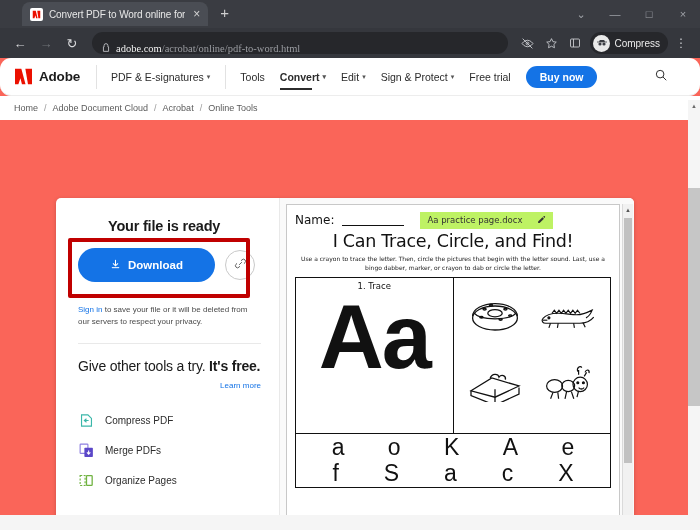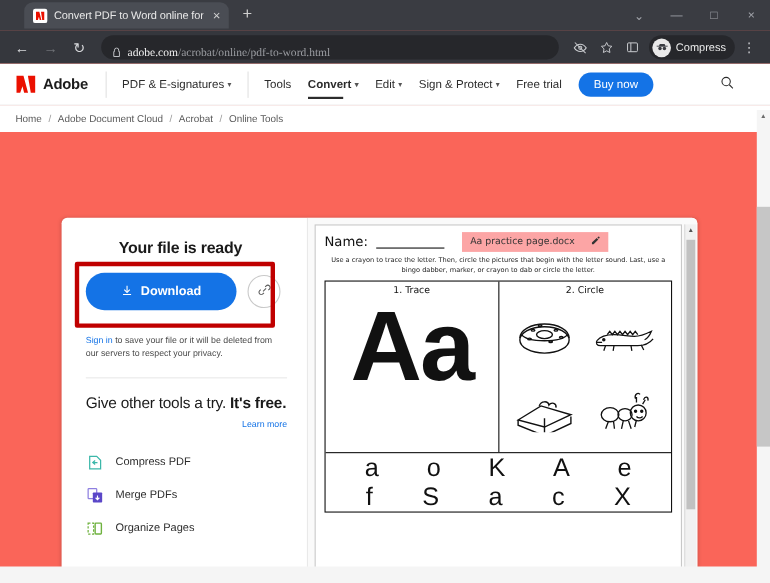--- a/index.html
+++ b/index.html
@@ -67,36 +67,37 @@
     width: 17px; height: 17px; border-radius: 50%; background: #E9E9E9;
     display:flex; align-items:center; justify-content:center;
   }
   .incog-label { color: #ECECEC; font-size: 10px; }
 
   
   .site { position: absolute; left:0; top:58px; right:0; bottom:0; background:#FA6559; }
   .navbar {
     height: 38px; background: #fff; display: flex; align-items: center; padding: 0 14px;
     border-bottom: 1px solid #EDEDED;
+    border-radius: 11px;
   }
   .brand { display:flex; align-items:center; gap:6px; margin-right: 16px; }
   .brand-text { color: #1C1C1C; font-size: 13.5px; font-weight: bold; letter-spacing:-0.2px; }
   .navdiv { width:1px; height:24px; background:#E2E2E2; margin-right:14px; }
   .navitem {
     font-size: 10.5px; color: #2C2C2C; margin-right: 15px; white-space: nowrap;
     display:flex; align-items:center; gap: 3px; position: relative; height: 38px;
   }
   .navitem.active { font-weight: bold; }
   .navitem.active::after {
     content:""; position:absolute; left:0; right:14px; bottom:6px; height:2px; background:#2C2C2C;
   }
   .caret { font-size: 7px; color:#555; }
   .navgrow { flex: 1; }
   .buynow {
-    background: #1473E6; color:#fff; font-size: 10.5px; font-weight: normal;
+    background: #1473E6; color:#fff; font-size: 10.5px; font-weight: bold;
     border-radius: 14px; padding: 5px 14px; border:none; white-space:nowrap;
   }
   .searchicon { margin: 0 18px 0 22px; color:#2C2C2C; font-size: 13px; }
 
   .crumbbar { height: 24px; background:#fff; display:flex; align-items:center; padding-left: 14px; gap:6px; }
   .crumb { font-size: 9px; color:#5A5A5A; }
   .crumbsep { font-size: 9px; color:#9A9A9A; }
 
   
   .card {
@@ -139,21 +140,21 @@
   .page {
     position:absolute; left: 6px; top: 6px; right: 14px; bottom: 0;
     background:#fff; border: 1px solid #C8C8C8; overflow: hidden;
   }
   .sheet { padding: 6px 8px 0; font-family: "DejaVu Sans", sans-serif; }
 
   .namerow { display:flex; align-items:center; gap: 8px; height: 18px; }
   .nametxt { font-size: 12px; color:#111; }
   .nameline { width: 62px; border-bottom: 1.6px solid #111; height: 12px; }
   .filechip {
-    background:#fca5a5; font-size: 8.5px; color:#333; padding: 3px 7px;
+    background:#bef264; font-size: 8.5px; color:#333; padding: 3px 7px;
     display:flex; align-items:center; gap: 15px; margin-left: 8px;
   }
   .worktitle {
     text-align:center; font-size: 17.5px; color:#111; margin-top: 2px;
     letter-spacing: -0.3px; white-space: nowrap;
   }
   .workinstr {
     text-align:center; font-size: 6px; color:#222; line-height: 1.5; margin-top: 3px; padding: 0 6px;
   }
 
@@ -396,30 +397,30 @@
                 <span>Aa practice page.docx</span>
                 <span>
                   <svg width="9" height="9" viewBox="0 0 24 24" fill="#333">
                       <path d="M3 17.5L14.5 6l4 4L7 21.5H3z"></path>
                       <path d="M16 4.5l3.5 3.5 1.8-1.8a2 2 0 00-2.8-2.8z"></path>
                     </svg>
                 </span>
               </span>
             </div>
 
+            <div class="worktitle">I Can Trace, Circle, and Find!</div>
             <div class="workinstr">Use a crayon to trace the letter. Then, circle the pictures that begin with the letter sound. Last, use a bingo dabber, marker, or crayon to dab or circle the letter.</div>
 
             <div class="grid">
               <div class="gridtop">
                 <div class="cell left">
                   <div class="celltitle">1. Trace</div>
                   <div class="bigletter">Aa</div>
                 </div>
                 <div class="cell">
-                  <div class="celltitle">2. Circle</div>
                   <div class="pics">
                     <div class="pic">
                       <svg width="56" height="40" viewBox="0 0 70 50" fill="none" stroke="#111" stroke-width="1.6">
                         <ellipse cx="35" cy="30" rx="28" ry="15"></ellipse>
                         <path d="M7 28c0-9 12.5-16 28-16s28 7 28 16"></path>
                         <ellipse cx="35" cy="24" rx="9" ry="4.5"></ellipse>
                         <path d="M9 24c3 4 10 7 26 7s23-3 26-7"></path>
                         <ellipse cx="22" cy="19" rx="2" ry="1"></ellipse>
                           <ellipse cx="48" cy="19" rx="2" ry="1"></ellipse>
                         <ellipse cx="30" cy="14" rx="2" ry="1"></ellipse>

